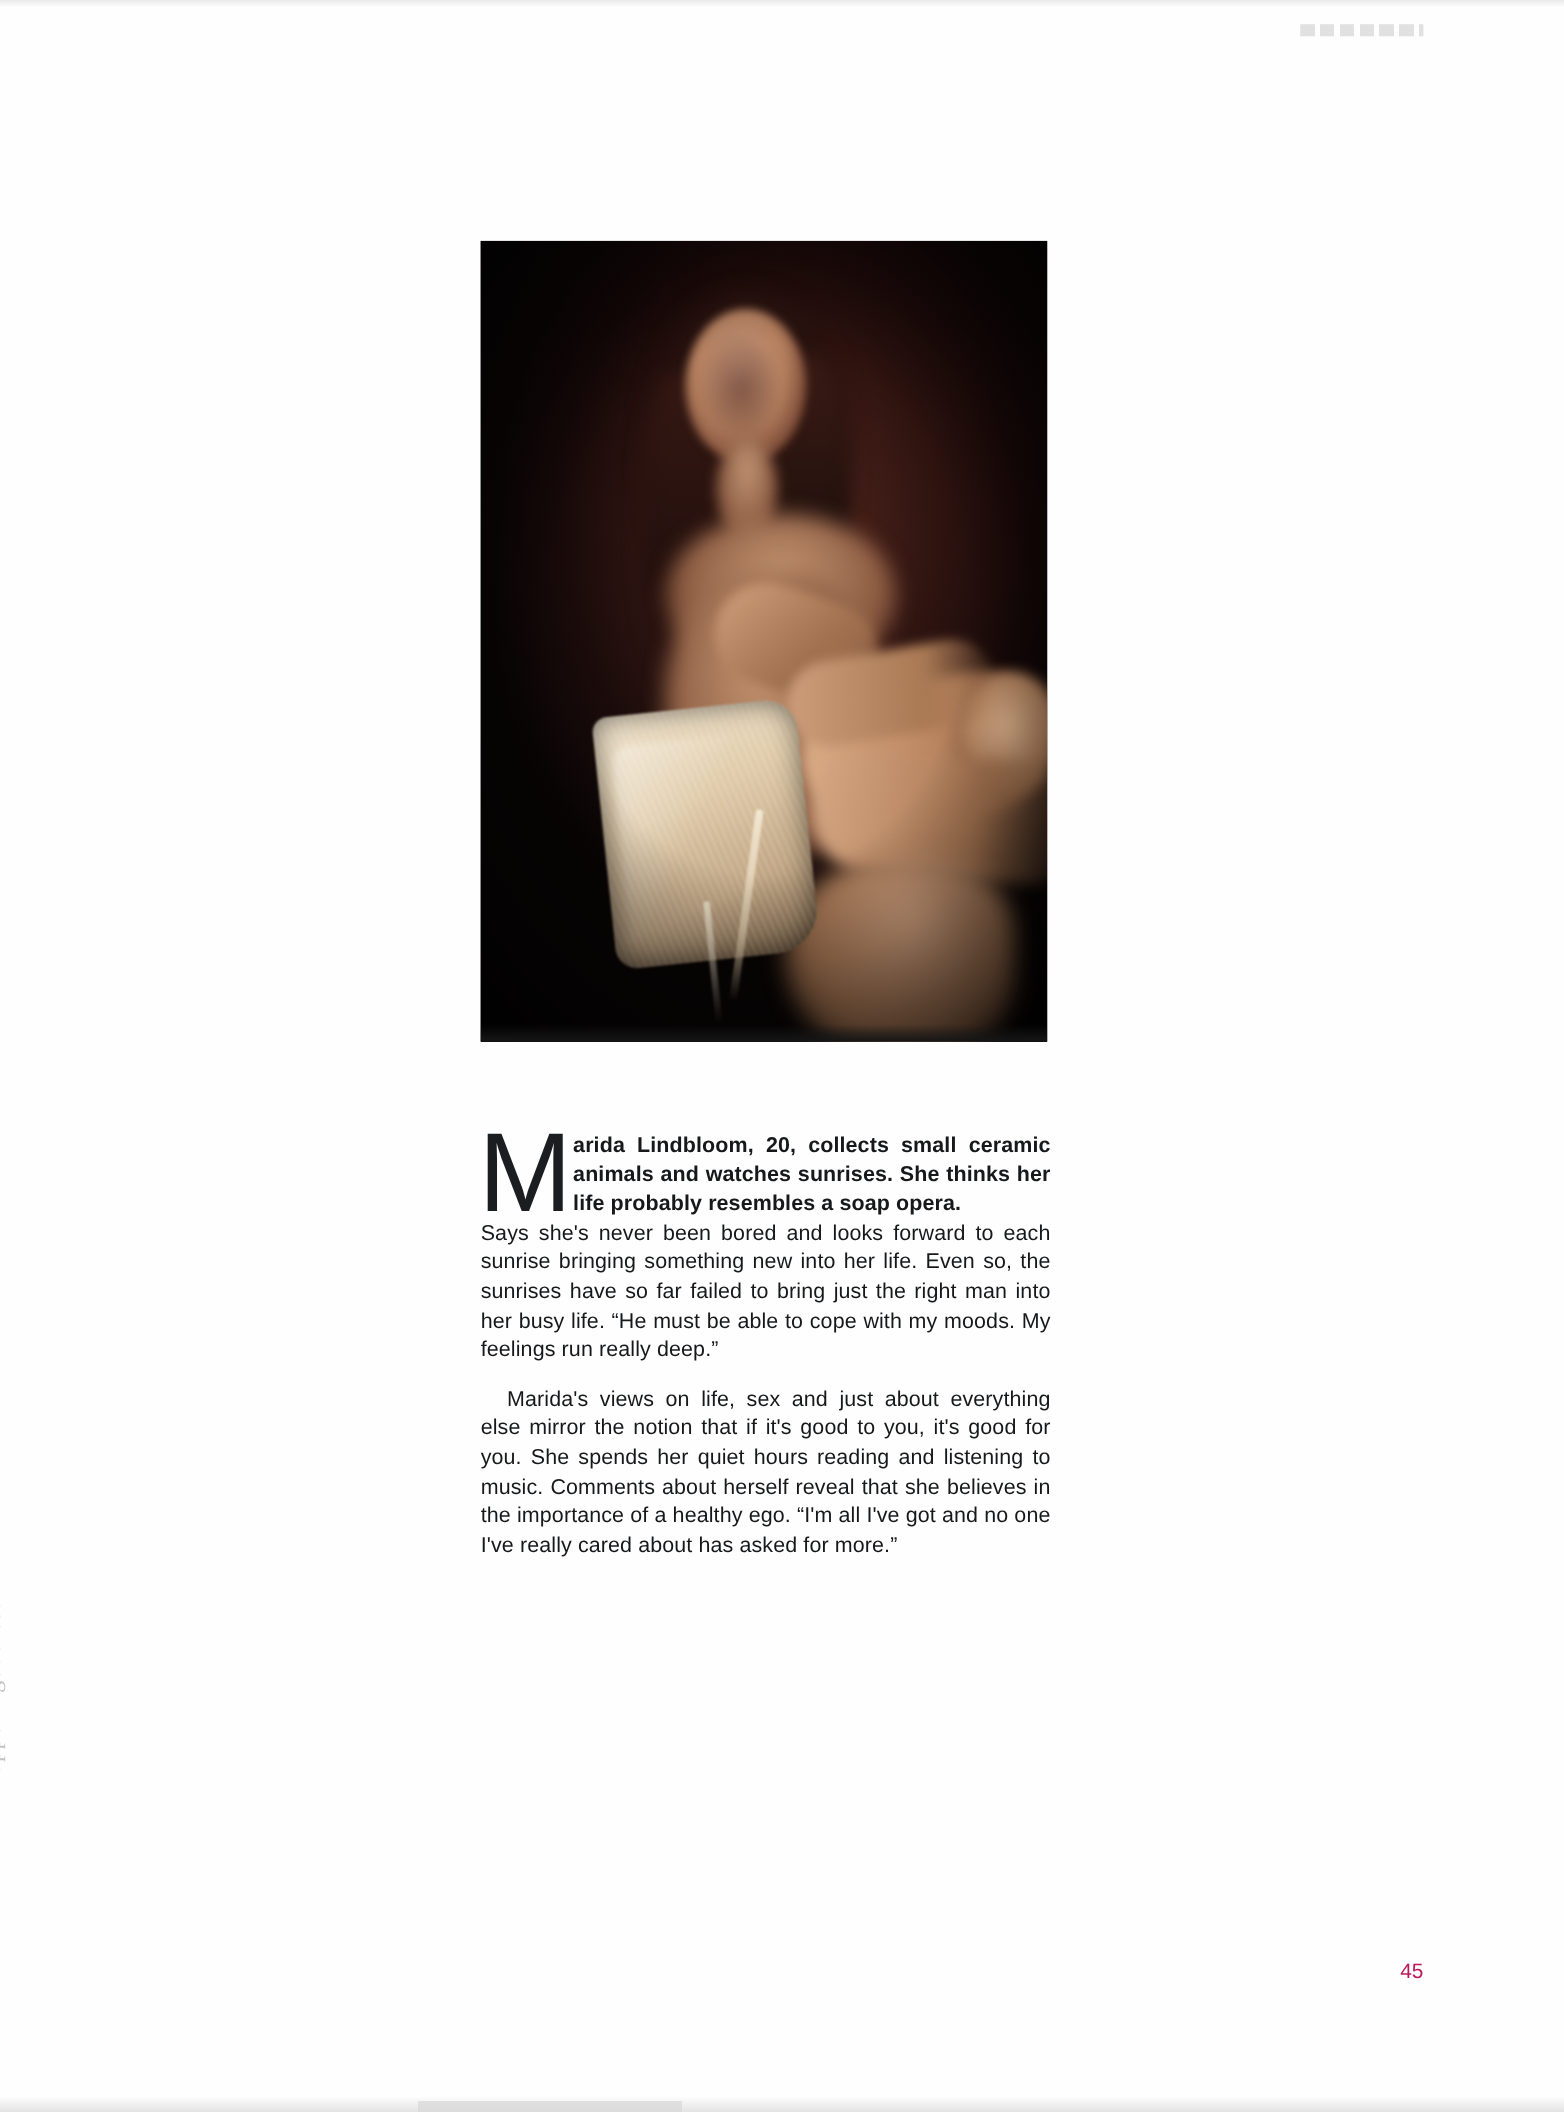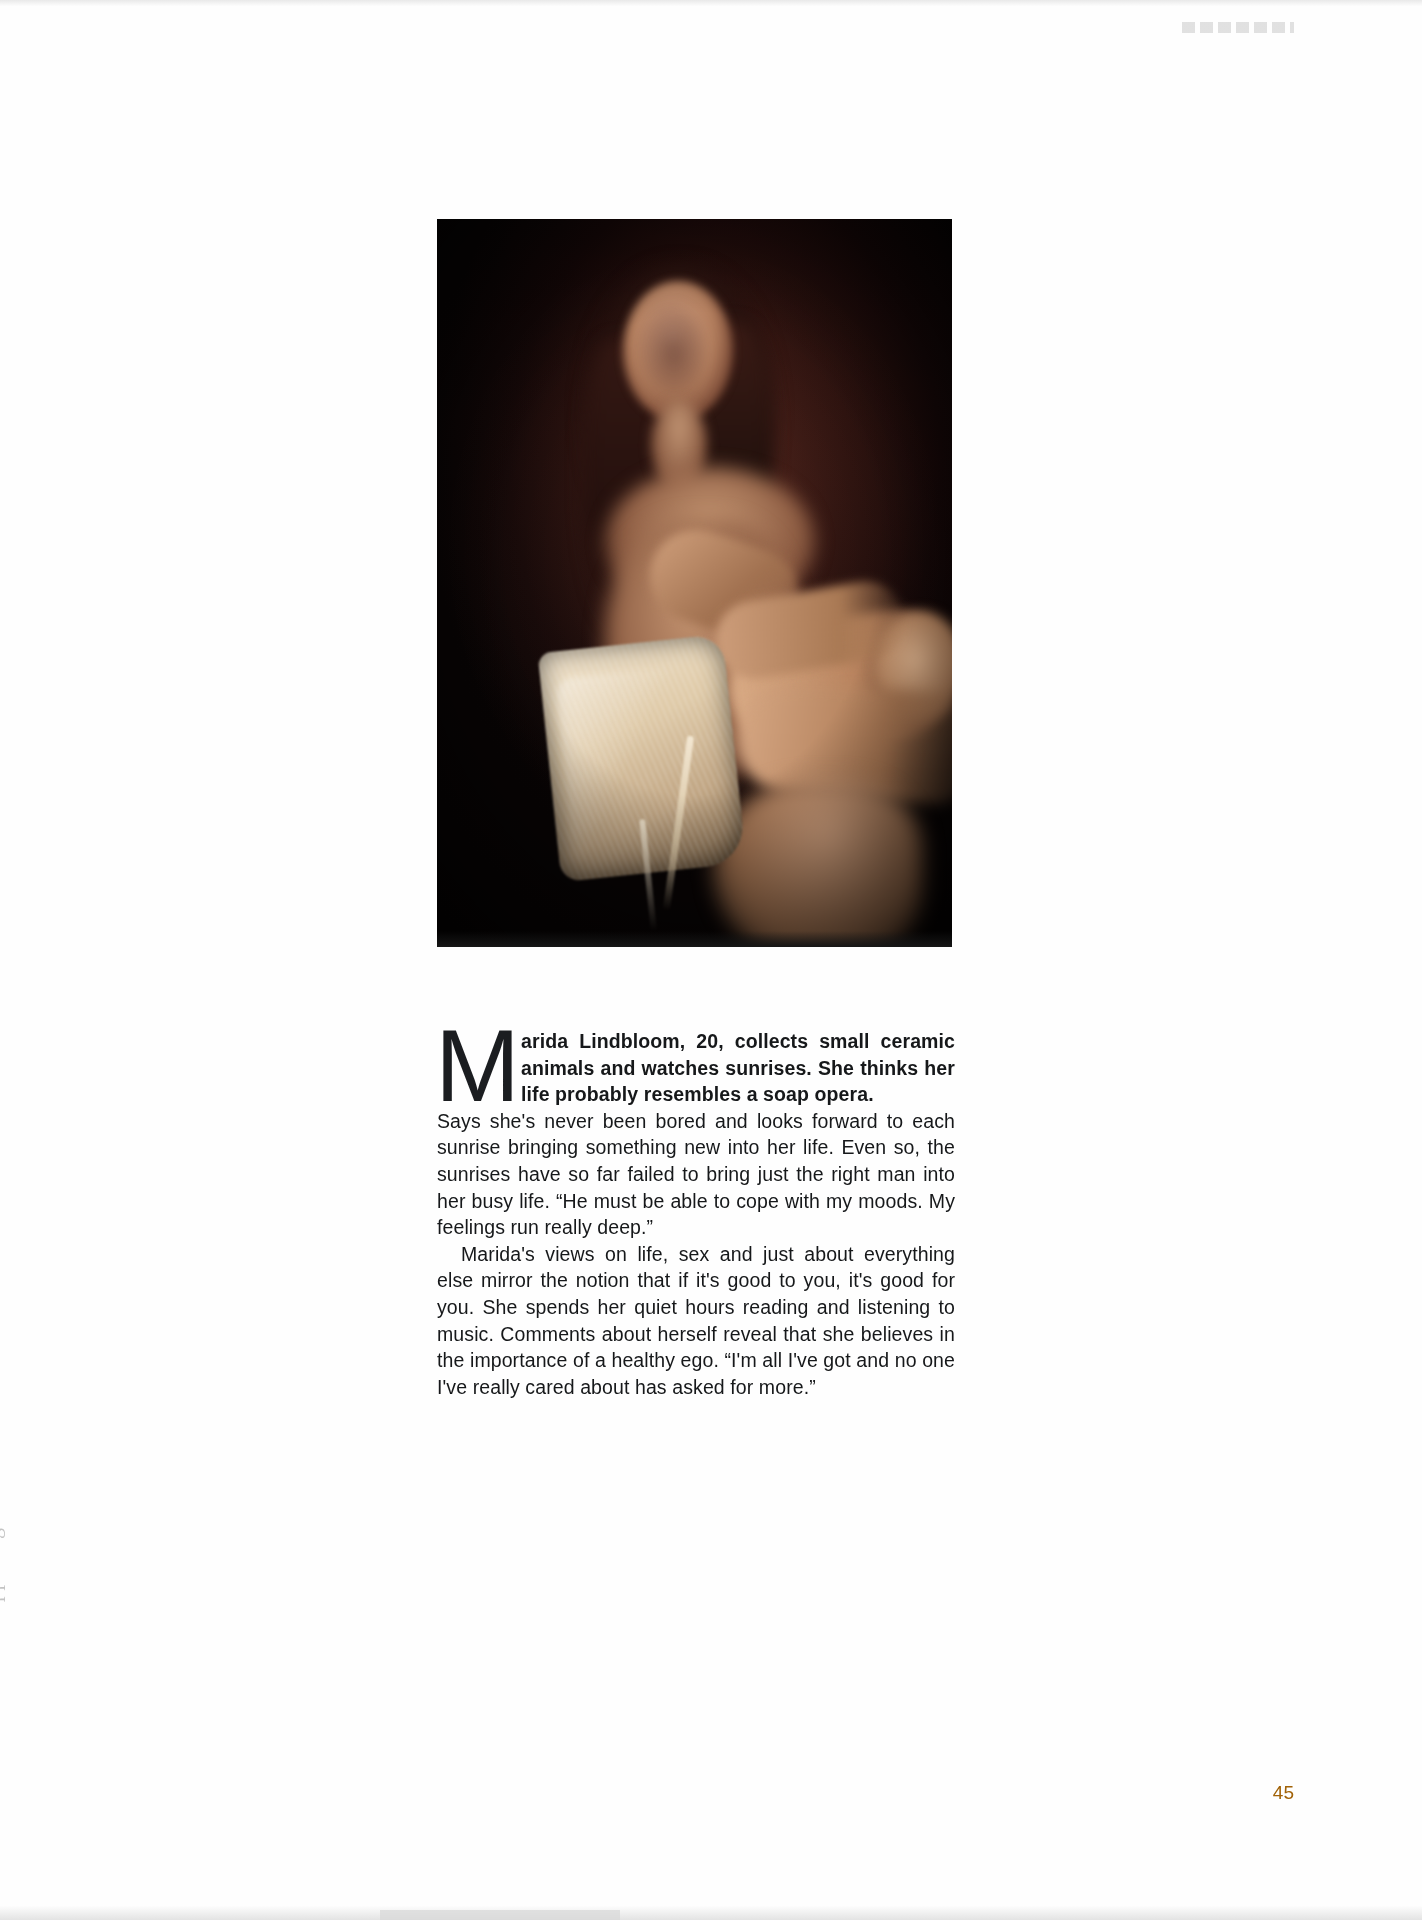--- a/index.html
+++ b/index.html
@@ -257,30 +257,30 @@
     display: block;
     padding-left: 84px;
     font-weight: bold;
   }
   p.first .rest-lines {
     display: block;
     padding-left: 0;
   }
   p.second {
     text-indent: 24px;
-    margin-top: 0;
+    margin-top: 18px;
   }
 
   
   .folio {
     position: absolute;
     right: 128px;
     bottom: 116px;
     font-size: 19px;
-    color: #a16207;
+    color: #be185d;
   }
 
   
   .watermark {
     position: absolute;
     left: 6px;
     bottom: 300px;
     transform: rotate(-90deg);
     transform-origin: left bottom;
     font-size: 22px;

